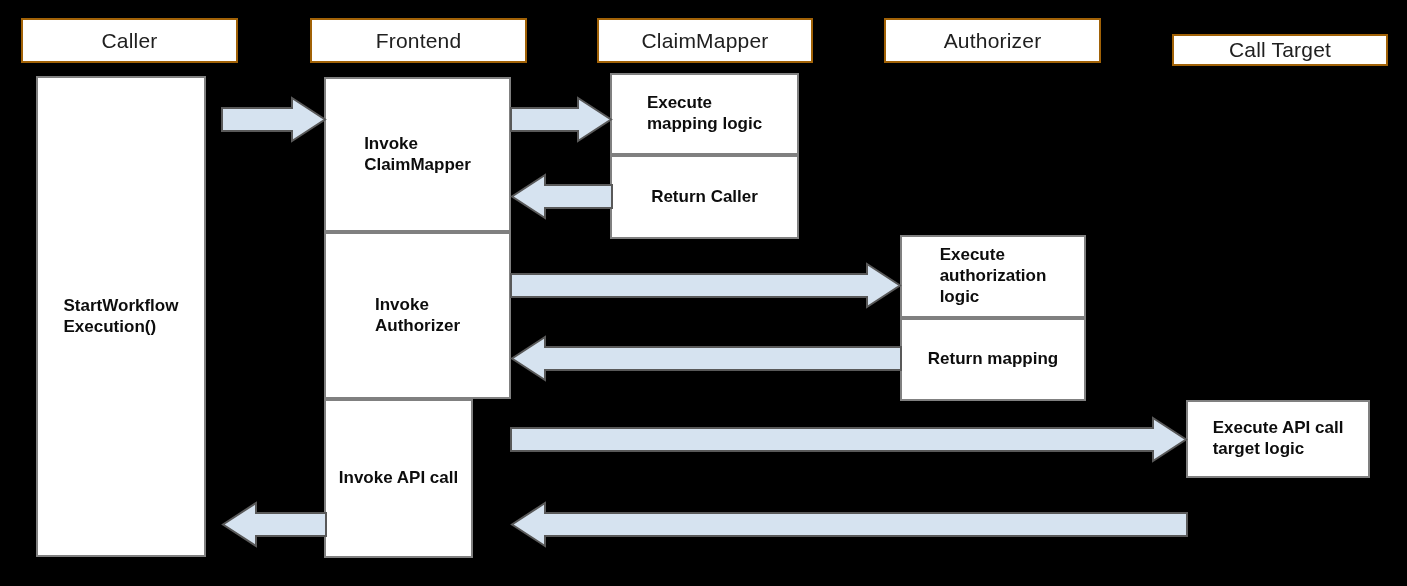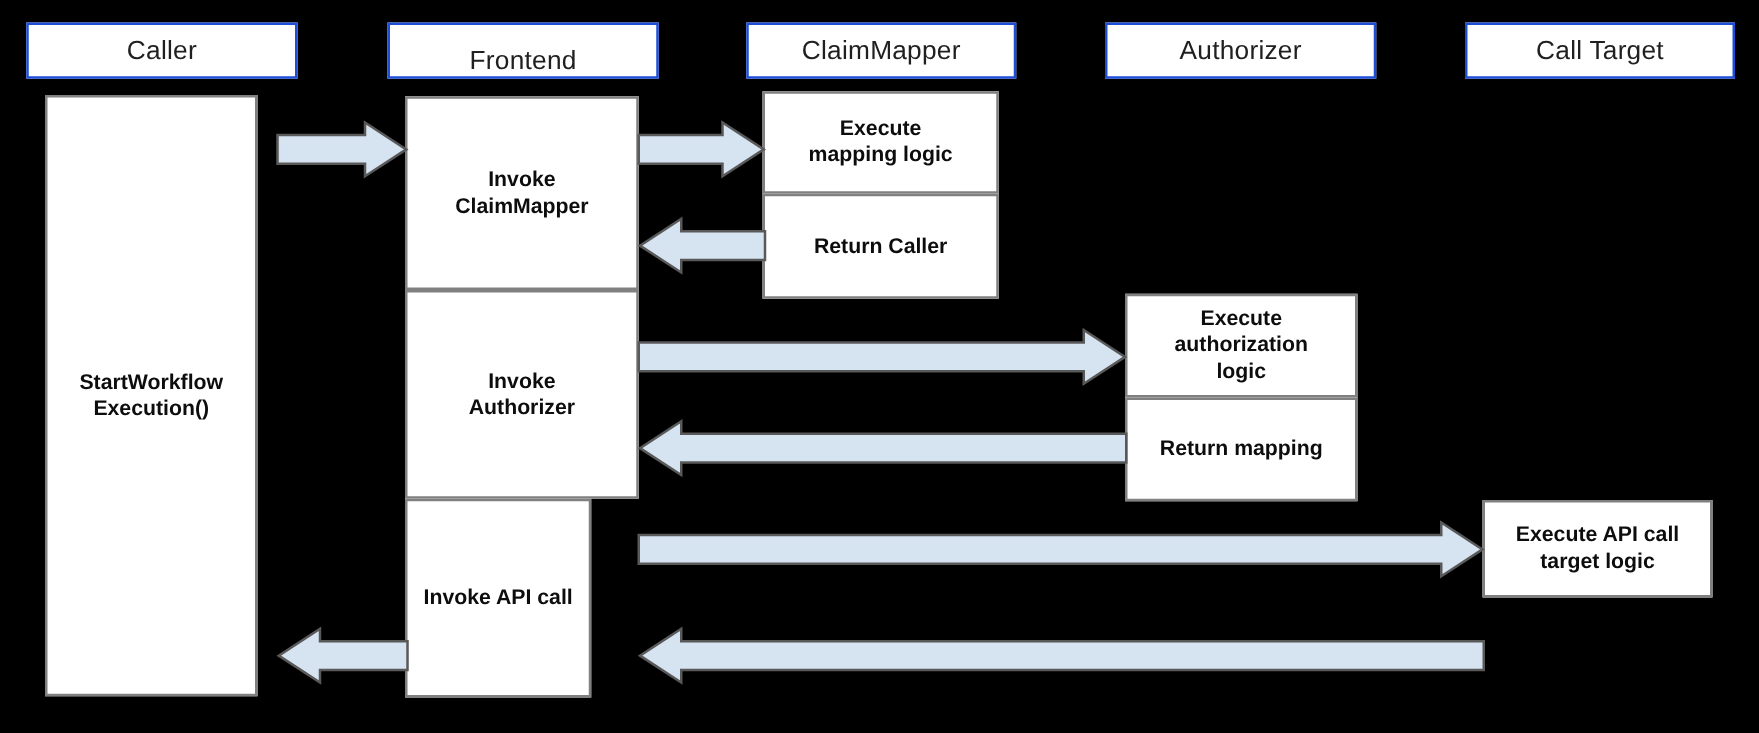--- a/index.html
+++ b/index.html
@@ -14,41 +14,41 @@
     height: 586px;
     background: #000000;
     overflow: hidden;
     font-family: "Liberation Sans", sans-serif;
   }
 
   
   .lifeline-header {
     position: absolute;
     background: #ffffff;
-    border: 2px solid #1d4ed8;
+    border: 2px solid #a16207;
     box-sizing: border-box;
     display: flex;
     align-items: center;
     justify-content: center;
     color: #202020;
     font-size: 21px;
     font-weight: 400;
     letter-spacing: 0.2px;
   }
 
   
   .activation {
     position: absolute;
     background: #ffffff;
     border: 2px solid #808080;
     box-sizing: border-box;
     display: flex;
     align-items: center;
     justify-content: center;
-    text-align: center;
+    text-align: left;
     color: #0d0d0d;
     font-size: 17px;
     font-weight: bold;
     line-height: 1.22;
     padding: 2px 6px;
   }
 
   
   .arrow {
     position: absolute;
@@ -68,33 +68,33 @@
 </style>
 </head>
 <body>
 
 <div id="canvas">
 
   <div class="lifeline-header" style="left:21px; top:18px; width:217px; height:45px;">
     <span>Caller</span>
   </div>
 
-  <div class="lifeline-header" style="left:310px; top:18px; width:217px; height:45px;align-items:flex-end;">
+  <div class="lifeline-header" style="left:310px; top:18px; width:217px; height:45px;">
     <span>Frontend</span>
   </div>
 
   <div class="lifeline-header" style="left:597px; top:18px; width:216px; height:45px;">
     <span>ClaimMapper</span>
   </div>
 
   <div class="lifeline-header" style="left:884px; top:18px; width:217px; height:45px;">
     <span>Authorizer</span>
   </div>
 
-  <div class="lifeline-header" style="left:1172px; top:18px; width:216px; height:45px;">
+  <div class="lifeline-header" style="left:1172px; top:34px; width:216px; height:32px;">
     <span>Call Target</span>
   </div>
 
   <div class="activation" style="left:36px; top:76px; width:170px; height:481px;">
     <span>StartWorkflow<br>Execution()</span>
   </div>
 
   <div class="activation" style="left:324px; top:77px; width:187px; height:155px;">
     <span>Invoke<br>ClaimMapper</span>
   </div>

